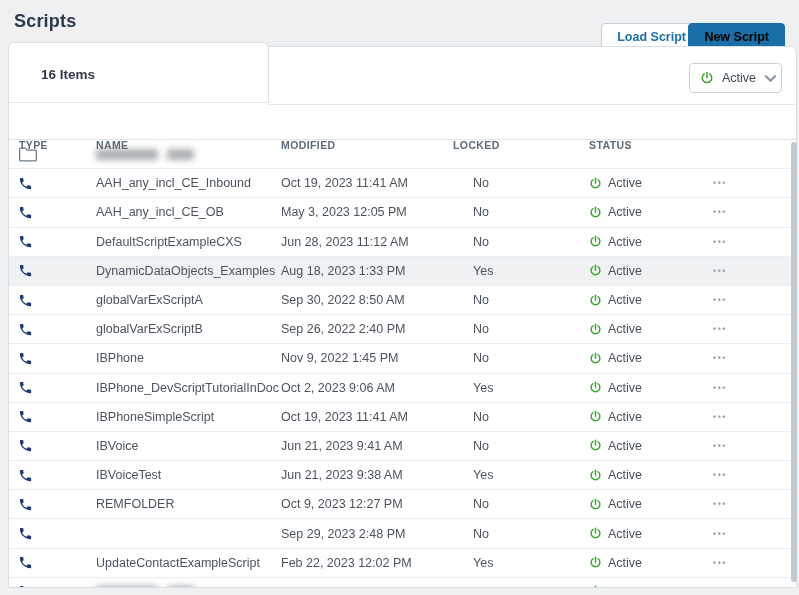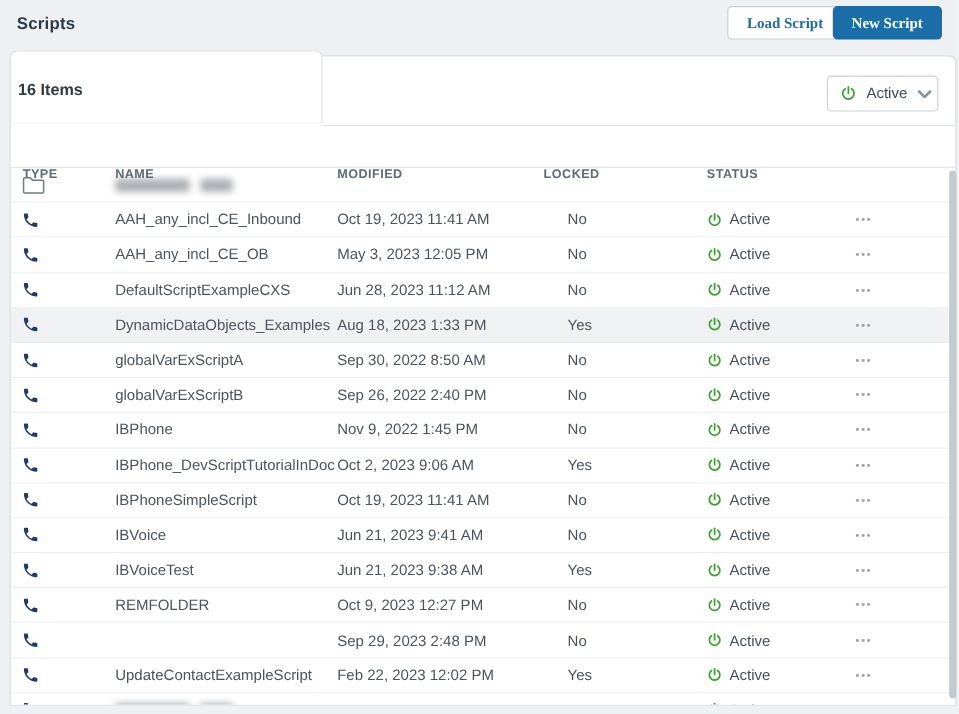--- a/index.html
+++ b/index.html
@@ -11,48 +11,48 @@
   html,body{margin:0;padding:0;}
   body{
     width:799px;height:595px;position:relative;overflow:hidden;
     background:#eef0f2;
     font-family:"Liberation Sans",sans-serif;
     -webkit-font-smoothing:antialiased;
   }
   
   .page-title{
     position:absolute;left:14px;top:11px;margin:0;
-    font-size:14px;font-weight:700;color:#2d3a49;letter-spacing:.2px;
+    font-size:18px;font-weight:700;color:#2d3a49;letter-spacing:.2px;
   }
   .btn{
-    position:absolute;top:5px;height:28px;padding:0 15px;
-    font-family:Liberation Serif, serif;
+    position:absolute;top:23px;height:28px;padding:0 15px;
+    font-family:Liberation Sans, sans-serif;
     font-size:12.5px;font-weight:700;border-radius:4px;cursor:pointer;
   }
   .btn-outline{
     right:97px;background:#fff;border:1px solid #c7cfd6;color:var(--accent-blue);
   }
   .btn-primary{
-    right:14px;background:var(--accent-blue);border:1px solid var(--accent-blue);color:#ffffff;
+    right:14px;background:var(--accent-blue);border:1px solid var(--accent-blue);color:#000000;
   }
   
   .card{
     position:absolute;left:8px;top:46px;width:789px;height:542px;
     background:#fff;border:1px solid #d9dee2;border-bottom:1px solid #d9dee2;
     border-radius:6px 6px 0 0;
   }
   .tab-notch{
     position:absolute;left:-1px;top:-5px;width:261px;height:61px;
     background:#fff;border:1px solid #d9dee2;border-bottom:1px solid #e4e8ea;
     border-radius:6px 6px 0 0;z-index:1;
   }
   .panel-head{position:absolute;left:0;top:0;width:100%;height:58px;z-index:2;}
   .head-divider{position:absolute;left:259px;right:0;top:57px;height:1px;background:#e2e6e9;}
   .items-count{
-    position:absolute;left:6px;top:20px;
+    position:absolute;left:32px;top:20px;
     font-size:13.5px;font-weight:700;color:#2f3b47;
   }
   .filter-dd{
     position:absolute;left:680px;top:16px;width:93px;height:30px;
     border:1px solid #c9d1d7;border-radius:4px;background:#fff;
     display:flex;align-items:center;gap:8px;padding:0 10px;cursor:pointer;
   }
   .filter-dd .label{font-size:12.5px;color:#3d4854;}
   .filter-dd .chev{margin-left:auto;display:flex;}
   

